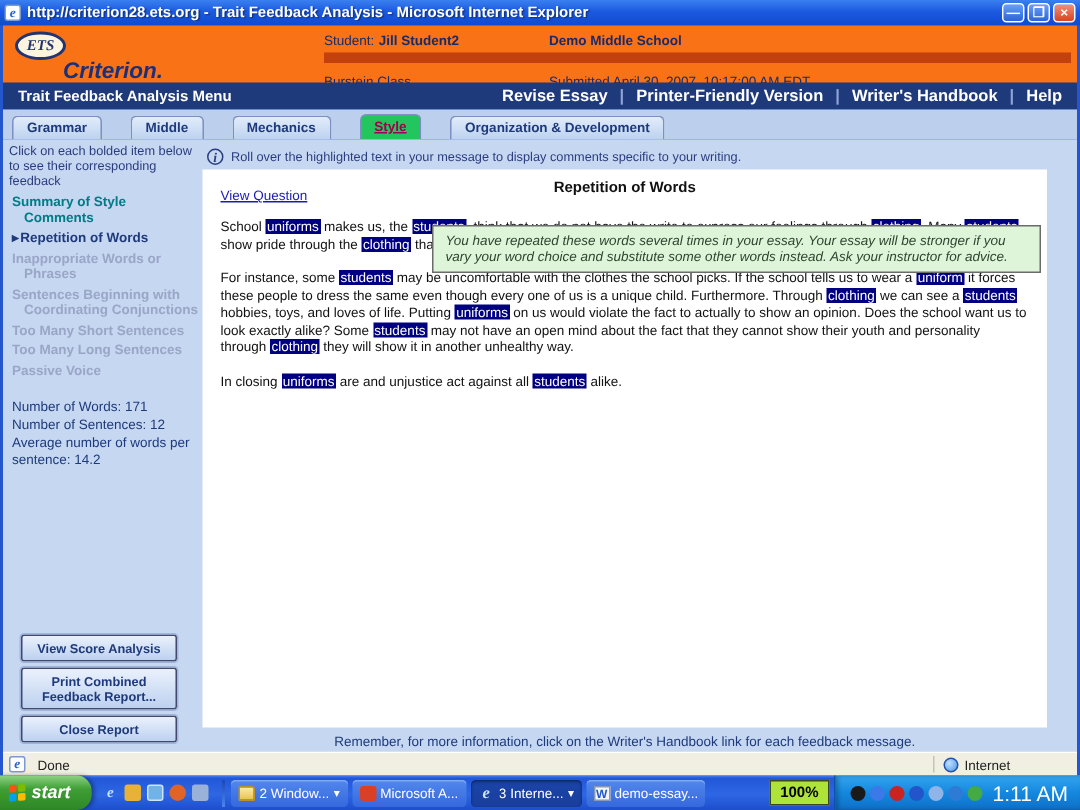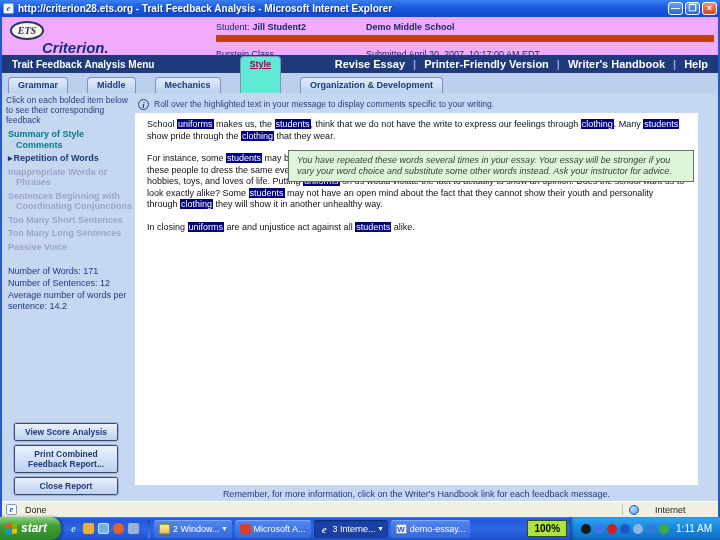--- a/index.html
+++ b/index.html
@@ -14,21 +14,21 @@
     color:#2360d8;font:bold italic 9px/9px "Liberation Serif",serif;text-align:center;margin-right:4px;}
   .title-text{flex:1;font-size:10px;font-weight:bold;white-space:nowrap;overflow:hidden;
     text-shadow:1px 1px 1px #10307a;}
   .wbtns{display:flex;gap:2px;}
   .wbtn{width:15px;height:13px;border:1px solid #fff;border-radius:3px;color:#fff;
     font:bold 9px/11px "Liberation Sans",sans-serif;text-align:center;
     background:linear-gradient(180deg,#6aa0f8,#2c62d8);}
   .wbtn.close{background:linear-gradient(180deg,#f09078,#d94325);}
 
   
-  .header{position:absolute;left:2px;right:2px;top:17px;height:50px;background:#f0abfc;}
+  .header{position:absolute;left:2px;right:2px;top:17px;height:50px;background:#f97316;}
   .ets-oval{position:absolute;left:8px;top:4px;width:34px;height:19px;border:2px solid #23346E;
     border-radius:50%;background:#FDF4E0;color:#23346E;text-align:center;
     font:bold italic 10px/16px "Liberation Serif",serif;}
   .criterion{position:absolute;left:40px;top:23px;color:#1B2F7A;
     font:bold italic 15px/15px "Liberation Sans",sans-serif;}
   .hinfo{position:absolute;left:214px;right:4px;top:2px;bottom:2px;display:grid;
     grid-template-columns:150px 1fr;grid-template-rows:1fr 1fr;color:#1A2A66;font-size:9px;}
   .hinfo>div{display:flex;align-items:center;}
   .hinfo .r1{border-bottom:7px solid #c2410c;}
   .b{font-weight:bold;}
@@ -41,21 +41,21 @@
   .menu-links{display:flex;align-items:flex-end;gap:8px;padding-right:10px;font-size:11px;font-weight:bold;}
   .mlink{cursor:pointer;white-space:nowrap;}
   .msep{color:#8FA3D8;}
 
   
   .tabsrow{position:absolute;left:2px;right:2px;top:73px;height:20px;background:#BCD0EE;
     display:flex;align-items:flex-end;padding-left:6px;gap:19px;}
   .tab{height:16px;padding:2px 9px;border:1px solid #7E90C2;border-bottom:none;
     border-radius:4px 4px 0 0;background:linear-gradient(180deg,#E2ECFA,#BCD2F0);
     color:#1E3A7B;font-size:9px;font-weight:bold;white-space:nowrap;cursor:pointer;}
-  .tab.active{height:37px;background:#5eead4;color:#A00050;text-decoration:underline;}
+  .tab.active{height:17px;background:#22c55e;color:#A00050;text-decoration:underline;}
 
   
   .content{position:absolute;left:2px;right:2px;top:93px;height:408px;background:#C6D7F2;}
   .sidebar{position:absolute;left:0;top:0;width:132px;height:100%;padding:2px 2px 2px 4px;}
   .side-intro{font-size:8.5px;color:#2B3C7E;line-height:10px;margin-bottom:4px;}
   .s-item{font-size:9px;font-weight:bold;line-height:10.5px;margin:1px 0 3px 2px;
     padding-left:8px;text-indent:-8px;cursor:pointer;}
   .s-item.summary{color:#007C85;}
   .s-item.selected{color:#1E3A7B;padding-left:0;text-indent:0;}
   .s-item.selected .arrow{margin-right:1px;}
@@ -82,21 +82,21 @@
   .tooltip{position:absolute;left:153px;top:37px;width:406px;background:#DFF5DA;
     border:1px solid #6B6B6B;padding:4px 8px;font-size:9px;font-style:italic;
     color:#2E4630;line-height:11px;}
   .footer-note{position:absolute;left:133px;right:20px;bottom:2px;text-align:center;
     color:#1E3A7B;font-size:9px;}
 
   
   .statusbar{position:absolute;left:2px;right:2px;top:501px;height:16px;background:#F1EFE2;
     border-top:1px solid #fff;display:flex;align-items:center;font-size:9px;color:#222;}
   .st-left{flex:1;display:flex;align-items:center;gap:4px;padding-left:4px;border-right:1px solid #C6C3B2;}
-  .st-right{width:95px;display:flex;align-items:center;gap:16px;padding-left:6px;}
+  .st-right{width:95px;display:flex;align-items:center;gap:4px;padding-left:6px;}
   .globe{width:10px;height:10px;border-radius:50%;flex:none;border:1px solid #2255AA;
     background:radial-gradient(circle at 35% 35%,#BEE0FF,#4E94E8);}
 
   
   .taskbar{position:absolute;left:0;right:0;top:517px;height:23px;
     background:linear-gradient(180deg,#4584F0 0%,#2258D8 8%,#2E66E4 55%,#1C4ECC 100%);
     display:flex;align-items:center;}
   .startbtn{height:23px;padding:0 14px 0 6px;border-radius:0 10px 10px 0;
     background:linear-gradient(180deg,#8CD283 0%,#3E9E34 40%,#2E8726 100%);
     display:flex;align-items:center;gap:4px;color:#fff;cursor:pointer;
@@ -125,21 +125,21 @@
   .i-ie{color:#CFE6FF;font:bold italic 11px/10px "Liberation Serif",serif;text-align:center;}
   .i-word{background:#F4F6FA;border:1px solid #8898B8;color:#2458C8;
     font:bold 8px/9px "Liberation Sans",sans-serif;text-align:center;}
   .i-app-red{background:#D84028;border-radius:2px;}
   .zoom-chip{height:17px;margin:0 3px;padding:1px 6px;background:#AEE33A;border:1px solid #3A4A20;
     color:#000;font-size:10px;font-weight:bold;line-height:14px;flex:none;}
   .tray{height:23px;display:flex;align-items:center;gap:3px;padding:0 8px 0 10px;
     background:linear-gradient(180deg,#35A5F0 0%,#1488DE 50%,#0F6FC8 100%);
     border-left:1px solid #0C52A8;box-shadow:inset 2px 0 3px rgba(0,0,0,.25);}
   .tray-ic{width:10px;height:10px;border-radius:50%;display:inline-block;cursor:pointer;}
-  .tray-time{color:#fff;font-size:10px;margin-left:4px;white-space:nowrap;cursor:pointer;}
+  .tray-time{color:#fff;font-size:14px;margin-left:4px;white-space:nowrap;cursor:pointer;}
 </style>
 </head>
 <body>
 
 <div class="window">
 
   <div class="titlebar">
     <span class="ie-pageicon">e</span>
     <span class="title-text">http://criterion28.ets.org - Trait Feedback Analysis - Microsoft Internet Explorer</span>
     <span class="wbtns">
@@ -208,20 +208,24 @@
           <button class="s-btn">Close Report</button>
         </div>
     </div>
 
     <div class="inforow">
       <span class="info-icon">i</span>
       <span>Roll over the highlighted text in your message to display comments specific to your writing.</span>
     </div>
 
     <div class="panel">
+      <div class="panel-head">
+        <span class="view-q">View Question</span>
+        <span class="panel-title">Repetition of Words</span>
+      </div>
       <div class="essay">
           <p class="essay-p">School <span class="hl">uniforms</span> makes us, the <span class="hl">students</span>, think that we do not have the write to express our feelings through <span class="hl">clothing</span>. Many <span class="hl">students</span> show pride through the <span class="hl">clothing</span> that they wear.</p>
           <p class="essay-p">For instance, some <span class="hl">students</span> may be uncomfortable with the clothes the school picks. If the school tells us to wear a <span class="hl">uniform</span> it forces these people to dress the same even though every one of us is a unique child. Furthermore. Through <span class="hl">clothing</span> we can see a <span class="hl">students</span> hobbies, toys, and loves of life. Putting <span class="hl">uniforms</span> on us would violate the fact to actually to show an opinion. Does the school want us to look exactly alike? Some <span class="hl">students</span> may not have an open mind about the fact that they cannot show their youth and personality through <span class="hl">clothing</span> they will show it in another unhealthy way.</p>
           <p class="essay-p">In closing <span class="hl">uniforms</span> are and unjustice act against all <span class="hl">students</span> alike.</p>
         </div>
       <div class="tooltip">You have repeated these words several times in your essay. Your essay will be stronger if you vary your word choice and substitute some other words instead. Ask your instructor for advice.</div>
     </div>
 
     <div class="footer-note">Remember, for more information, click on the Writer's Handbook link for each feedback message.</div>
   </div>

